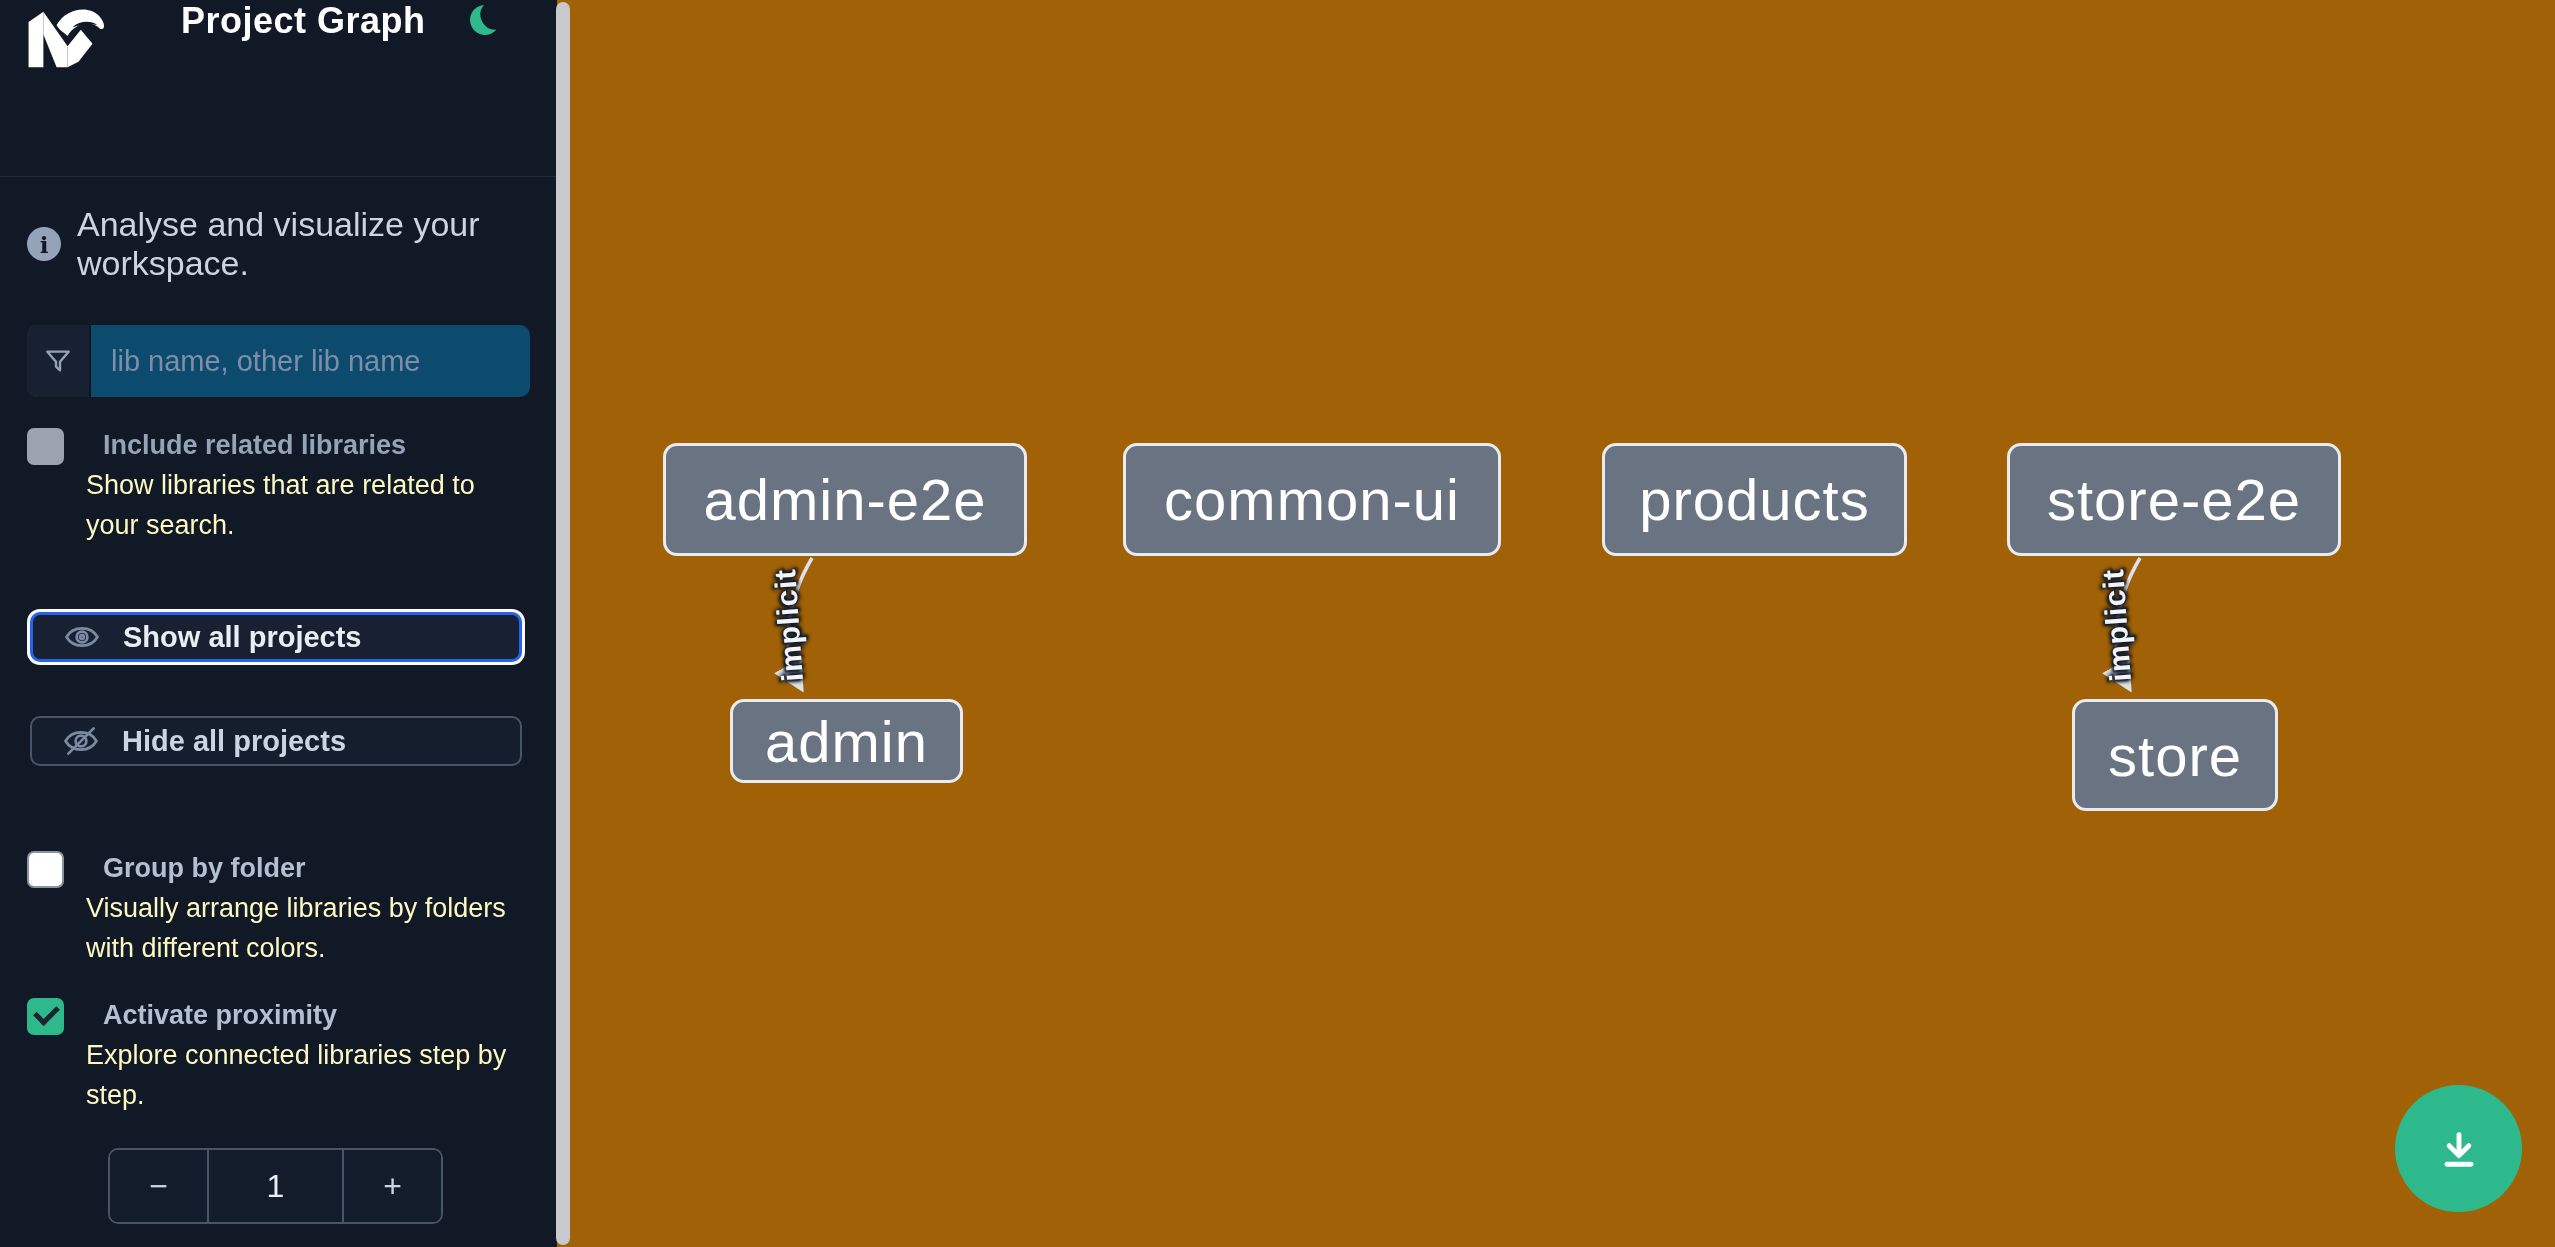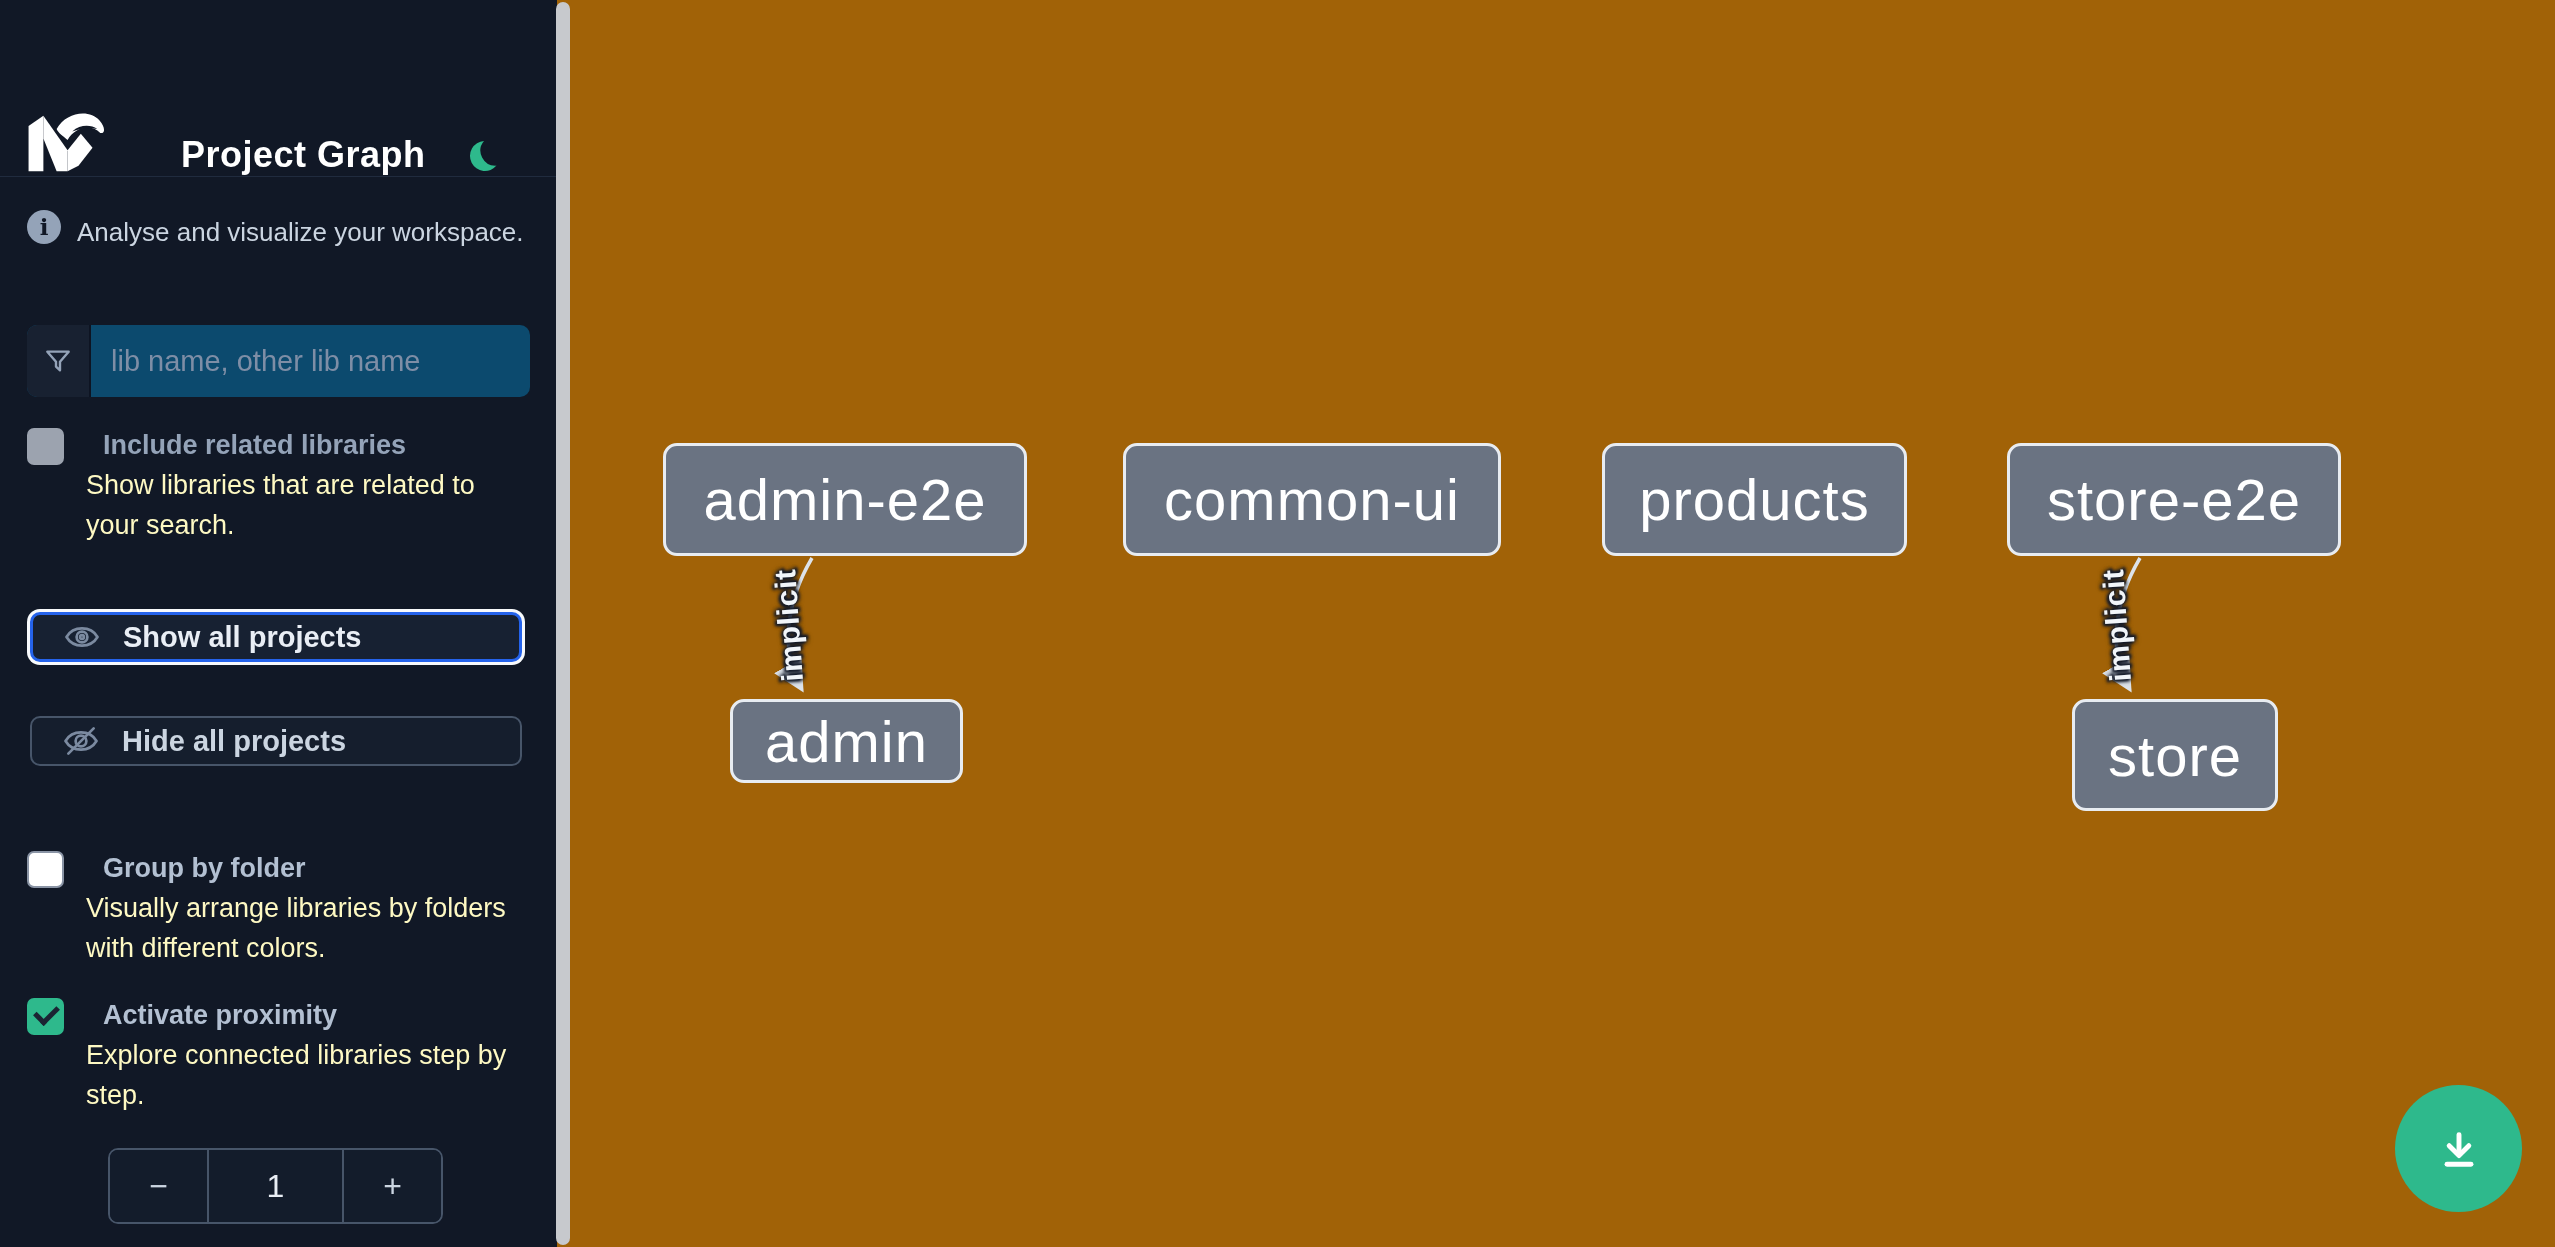--- a/index.html
+++ b/index.html
@@ -18,31 +18,31 @@
           color:#f1f5f9; font-size:30px; font-weight:700; letter-spacing:1px;
           text-shadow:0 0 4px #141b2a,0 0 4px #141b2a,0 0 6px #141b2a,2px 2px 3px #141b2a,-2px -2px 3px #141b2a; }
 
   
   .sidebar { position:absolute; left:0; top:0; width:557px; height:1247px;
              background:#111826; color:#cbd5e1; }
   .side-scrollbar { position:absolute; left:556px; top:2px; width:14px; height:1243px;
              background:#c7c9cd; border-radius:8px; }
 
   .side-header { position:absolute; left:0; top:0; width:557px; height:177px;
-             display:flex; align-items:flex-end; padding:0 52px 0 27px;
+             display:flex; align-items:flex-start; padding:0 52px 0 27px;
              border-bottom:1px solid #202b3e; }
   .logo { width:78px; height:72px; flex:0 0 auto; }
   .app-title { margin-left:76px; font-size:36px; font-weight:700; color:#ffffff; letter-spacing:.5px; }
   .theme-toggle { margin-left:auto; width:40px; height:40px; border:none; background:transparent; cursor:pointer; }
 
   .tagline-row { position:absolute; left:27px; top:205px; display:flex; align-items:center; gap:16px; width:500px; }
   .info-icon { width:34px; height:34px; border-radius:50%; background:#94a3b8; color:#111826;
                font-weight:700; font-size:23px; font-family:"DejaVu Serif",serif;
                display:flex; align-items:center; justify-content:center; flex:0 0 auto; }
-  .tagline { font-size:26px; color:#cbd5e1;margin-top:12px; }
+  .tagline { font-size:34px; color:#cbd5e1; }
 
   .search-box { position:absolute; left:27px; top:325px; width:503px; height:72px;
                 display:flex; align-items:stretch; background:#0c4a6e; border-radius:10px; overflow:hidden; }
   .search-icon-seg { width:64px; display:flex; align-items:center; justify-content:center;
                 background:#182131; border-right:2px solid #0e1422; flex:0 0 auto; }
   .search-input { flex:1; background:transparent; border:none; outline:none;
                 color:#e2e8f0; font-size:29px; padding:0 20px; font-family:inherit; }
   .search-input::placeholder { color:#7e8ea6; }
 
   .option { position:absolute; left:27px; display:flex; gap:22px; width:505px; }

